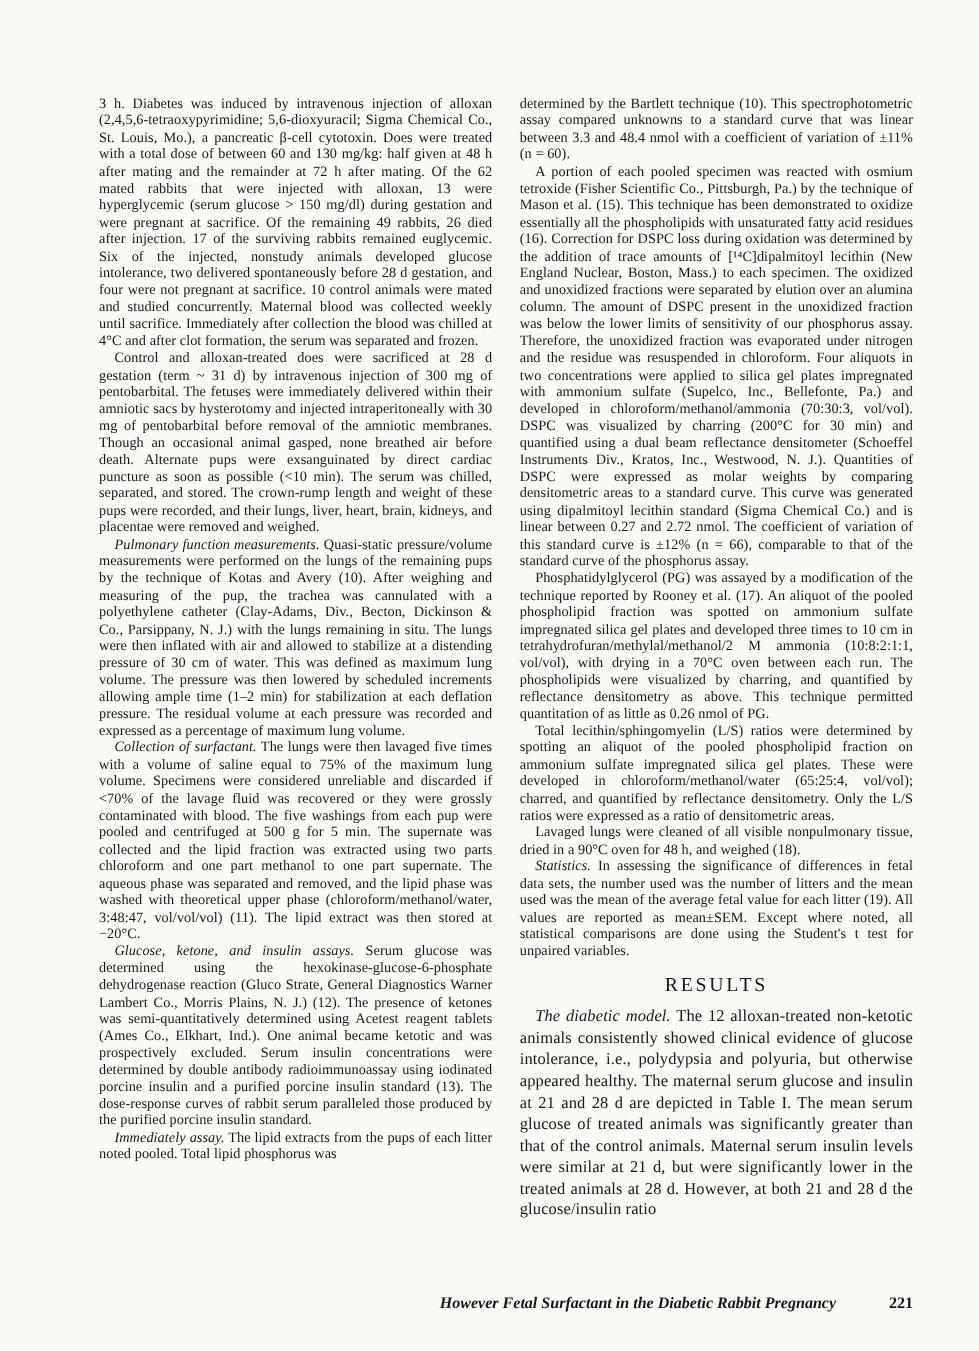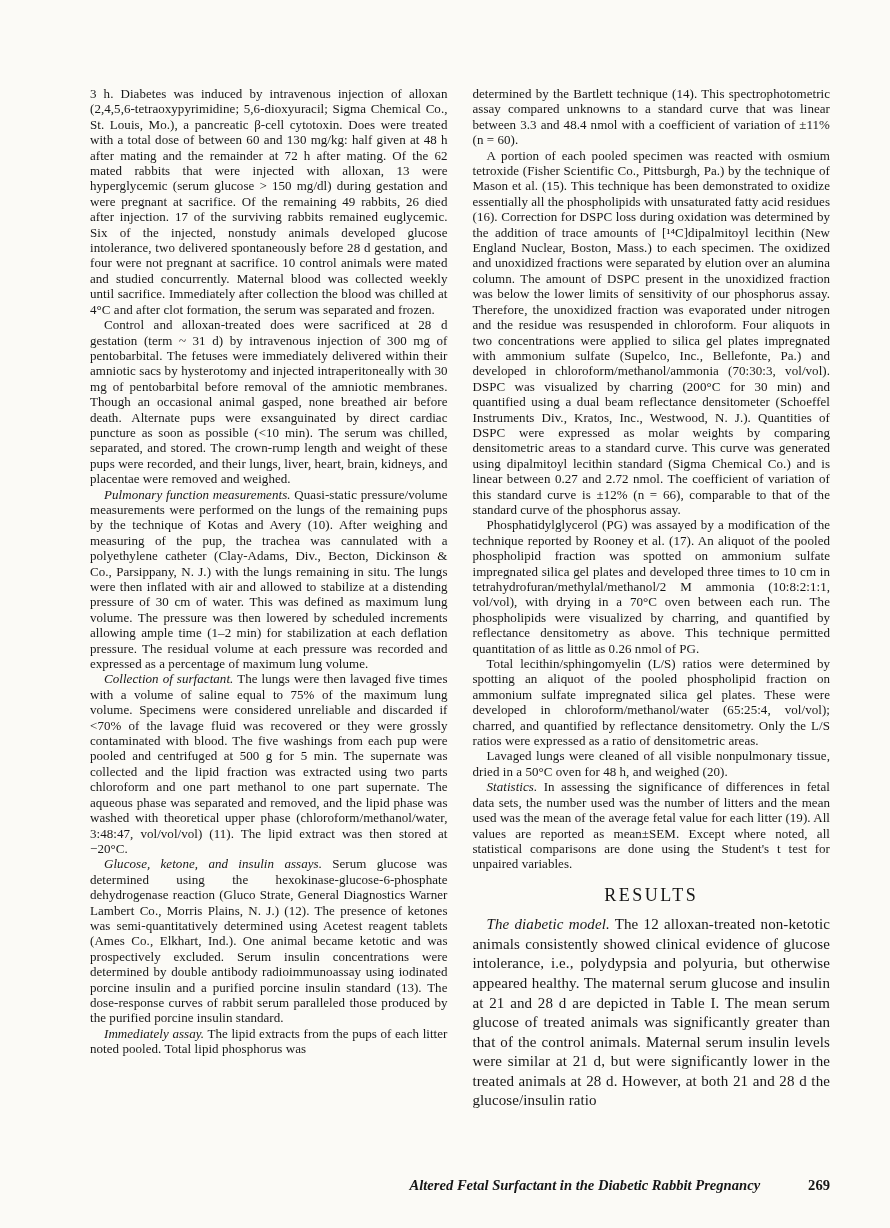--- a/index.html
+++ b/index.html
@@ -69,31 +69,31 @@
     <div class="col">
       <p class="para"><span class="ptext">3 h. Diabetes was induced by intravenous injection of alloxan (2,4,5,6-tetraoxypyrimidine; 5,6-dioxyuracil; Sigma Chemical Co., St. Louis, Mo.), a pancreatic β-cell cytotoxin. Does were treated with a total dose of between 60 and 130 mg/kg: half given at 48 h after mating and the remainder at 72 h after mating. Of the 62 mated rabbits that were injected with alloxan, 13 were hyperglycemic (serum glucose &gt; 150 mg/dl) during gestation and were pregnant at sacrifice. Of the remaining 49 rabbits, 26 died after injection. 17 of the surviving rabbits remained euglycemic. Six of the injected, nonstudy animals developed glucose intolerance, two delivered spontaneously before 28 d gestation, and four were not pregnant at sacrifice. 10 control animals were mated and studied concurrently. Maternal blood was collected weekly until sacrifice. Immediately after collection the blood was chilled at 4°C and after clot formation, the serum was separated and frozen.</span></p>
       <p class="para indent"><span class="ptext">Control and alloxan-treated does were sacrificed at 28 d gestation (term ~ 31 d) by intravenous injection of 300 mg of pentobarbital. The fetuses were immediately delivered within their amniotic sacs by hysterotomy and injected intraperitoneally with 30 mg of pentobarbital before removal of the amniotic membranes. Though an occasional animal gasped, none breathed air before death. Alternate pups were exsanguinated by direct cardiac puncture as soon as possible (&lt;10 min). The serum was chilled, separated, and stored. The crown-rump length and weight of these pups were recorded, and their lungs, liver, heart, brain, kidneys, and placentae were removed and weighed.</span></p>
       <p class="para indent"><i class="lead">Pulmonary function measurements.</i> <span class="ptext">Quasi-static pressure/volume measurements were performed on the lungs of the remaining pups by the technique of Kotas and Avery (10). After weighing and measuring of the pup, the trachea was cannulated with a polyethylene catheter (Clay-Adams, Div., Becton, Dickinson &amp; Co., Parsippany, N. J.) with the lungs remaining in situ. The lungs were then inflated with air and allowed to stabilize at a distending pressure of 30 cm of water. This was defined as maximum lung volume. The pressure was then lowered by scheduled increments allowing ample time (1–2 min) for stabilization at each deflation pressure. The residual volume at each pressure was recorded and expressed as a percentage of maximum lung volume.</span></p>
       <p class="para indent"><i class="lead">Collection of surfactant.</i> <span class="ptext">The lungs were then lavaged five times with a volume of saline equal to 75% of the maximum lung volume. Specimens were considered unreliable and discarded if &lt;70% of the lavage fluid was recovered or they were grossly contaminated with blood. The five washings from each pup were pooled and centrifuged at 500 g for 5 min. The supernate was collected and the lipid fraction was extracted using two parts chloroform and one part methanol to one part supernate. The aqueous phase was separated and removed, and the lipid phase was washed with theoretical upper phase (chloroform/methanol/water, 3:48:47, vol/vol/vol) (11). The lipid extract was then stored at −20°C.</span></p>
       <p class="para indent"><i class="lead">Glucose, ketone, and insulin assays.</i> <span class="ptext">Serum glucose was determined using the hexokinase-glucose-6-phosphate dehydrogenase reaction (Gluco Strate, General Diagnostics Warner Lambert Co., Morris Plains, N. J.) (12). The presence of ketones was semi-quantitatively determined using Acetest reagent tablets (Ames Co., Elkhart, Ind.). One animal became ketotic and was prospectively excluded. Serum insulin concentrations were determined by double antibody radioimmunoassay using iodinated porcine insulin and a purified porcine insulin standard (13). The dose-response curves of rabbit serum paralleled those produced by the purified porcine insulin standard.</span></p>
       <p class="para indent"><i class="lead">Immediately assay.</i> <span class="ptext">The lipid extracts from the pups of each litter noted pooled. Total lipid phosphorus was</span></p>
     </div>
 
     <div class="col">
-      <p class="para"><span class="ptext">determined by the Bartlett technique (14). This spectrophotometric assay compared unknowns to a standard curve that was linear between 3.3 and 48.4 nmol with a coefficient of variation of ±11% (n = 60).</span></p>
+      <p class="para"><span class="ptext">determined by the Bartlett technique (10). This spectrophotometric assay compared unknowns to a standard curve that was linear between 3.3 and 48.4 nmol with a coefficient of variation of ±11% (n = 60).</span></p>
       <p class="para indent"><span class="ptext">A portion of each pooled specimen was reacted with osmium tetroxide (Fisher Scientific Co., Pittsburgh, Pa.) by the technique of Mason et al. (15). This technique has been demonstrated to oxidize essentially all the phospholipids with unsaturated fatty acid residues (16). Correction for DSPC loss during oxidation was determined by the addition of trace amounts of [¹⁴C]dipalmitoyl lecithin (New England Nuclear, Boston, Mass.) to each specimen. The oxidized and unoxidized fractions were separated by elution over an alumina column. The amount of DSPC present in the unoxidized fraction was below the lower limits of sensitivity of our phosphorus assay. Therefore, the unoxidized fraction was evaporated under nitrogen and the residue was resuspended in chloroform. Four aliquots in two concentrations were applied to silica gel plates impregnated with ammonium sulfate (Supelco, Inc., Bellefonte, Pa.) and developed in chloroform/methanol/ammonia (70:30:3, vol/vol). DSPC was visualized by charring (200°C for 30 min) and quantified using a dual beam reflectance densitometer (Schoeffel Instruments Div., Kratos, Inc., Westwood, N. J.). Quantities of DSPC were expressed as molar weights by comparing densitometric areas to a standard curve. This curve was generated using dipalmitoyl lecithin standard (Sigma Chemical Co.) and is linear between 0.27 and 2.72 nmol. The coefficient of variation of this standard curve is ±12% (n = 66), comparable to that of the standard curve of the phosphorus assay.</span></p>
       <p class="para indent"><span class="ptext">Phosphatidylglycerol (PG) was assayed by a modification of the technique reported by Rooney et al. (17). An aliquot of the pooled phospholipid fraction was spotted on ammonium sulfate impregnated silica gel plates and developed three times to 10 cm in tetrahydrofuran/methylal/methanol/2 M ammonia (10:8:2:1:1, vol/vol), with drying in a 70°C oven between each run. The phospholipids were visualized by charring, and quantified by reflectance densitometry as above. This technique permitted quantitation of as little as 0.26 nmol of PG.</span></p>
       <p class="para indent"><span class="ptext">Total lecithin/sphingomyelin (L/S) ratios were determined by spotting an aliquot of the pooled phospholipid fraction on ammonium sulfate impregnated silica gel plates. These were developed in chloroform/methanol/water (65:25:4, vol/vol); charred, and quantified by reflectance densitometry. Only the L/S ratios were expressed as a ratio of densitometric areas.</span></p>
-      <p class="para indent"><span class="ptext">Lavaged lungs were cleaned of all visible nonpulmonary tissue, dried in a 50°C oven for 48 h, and weighed (20).</span></p>
+      <p class="para indent"><span class="ptext">Lavaged lungs were cleaned of all visible nonpulmonary tissue, dried in a 90°C oven for 48 h, and weighed (18).</span></p>
       <p class="para indent"><i class="lead">Statistics.</i> <span class="ptext">In assessing the significance of differences in fetal data sets, the number used was the number of litters and the mean used was the mean of the average fetal value for each litter (19). All values are reported as mean±SEM. Except where noted, all statistical comparisons are done using the Student's t test for unpaired variables.</span></p>
 
       <h2 class="results-heading">RESULTS</h2>
 
       <p class="para indent results-para"><i class="lead">The diabetic model.</i> <span class="ptext">The 12 alloxan-treated non-ketotic animals consistently showed clinical evidence of glucose intolerance, i.e., polydypsia and polyuria, but otherwise appeared healthy. The maternal serum glucose and insulin at 21 and 28 d are depicted in Table I. The mean serum glucose of treated animals was significantly greater than that of the control animals. Maternal serum insulin levels were similar at 21 d, but were significantly lower in the treated animals at 28 d. However, at both 21 and 28 d the glucose/insulin ratio</span></p>
     </div>
 
   </div>
 
   <div class="footer">
-    <span class="running-title">Altered Fetal Surfactant in the Diabetic Rabbit Pregnancy</span><span class="page-number">269</span>
+    <span class="running-title">However Fetal Surfactant in the Diabetic Rabbit Pregnancy</span><span class="page-number">221</span>
   </div>
 
 </div>
 
 </body></html>

